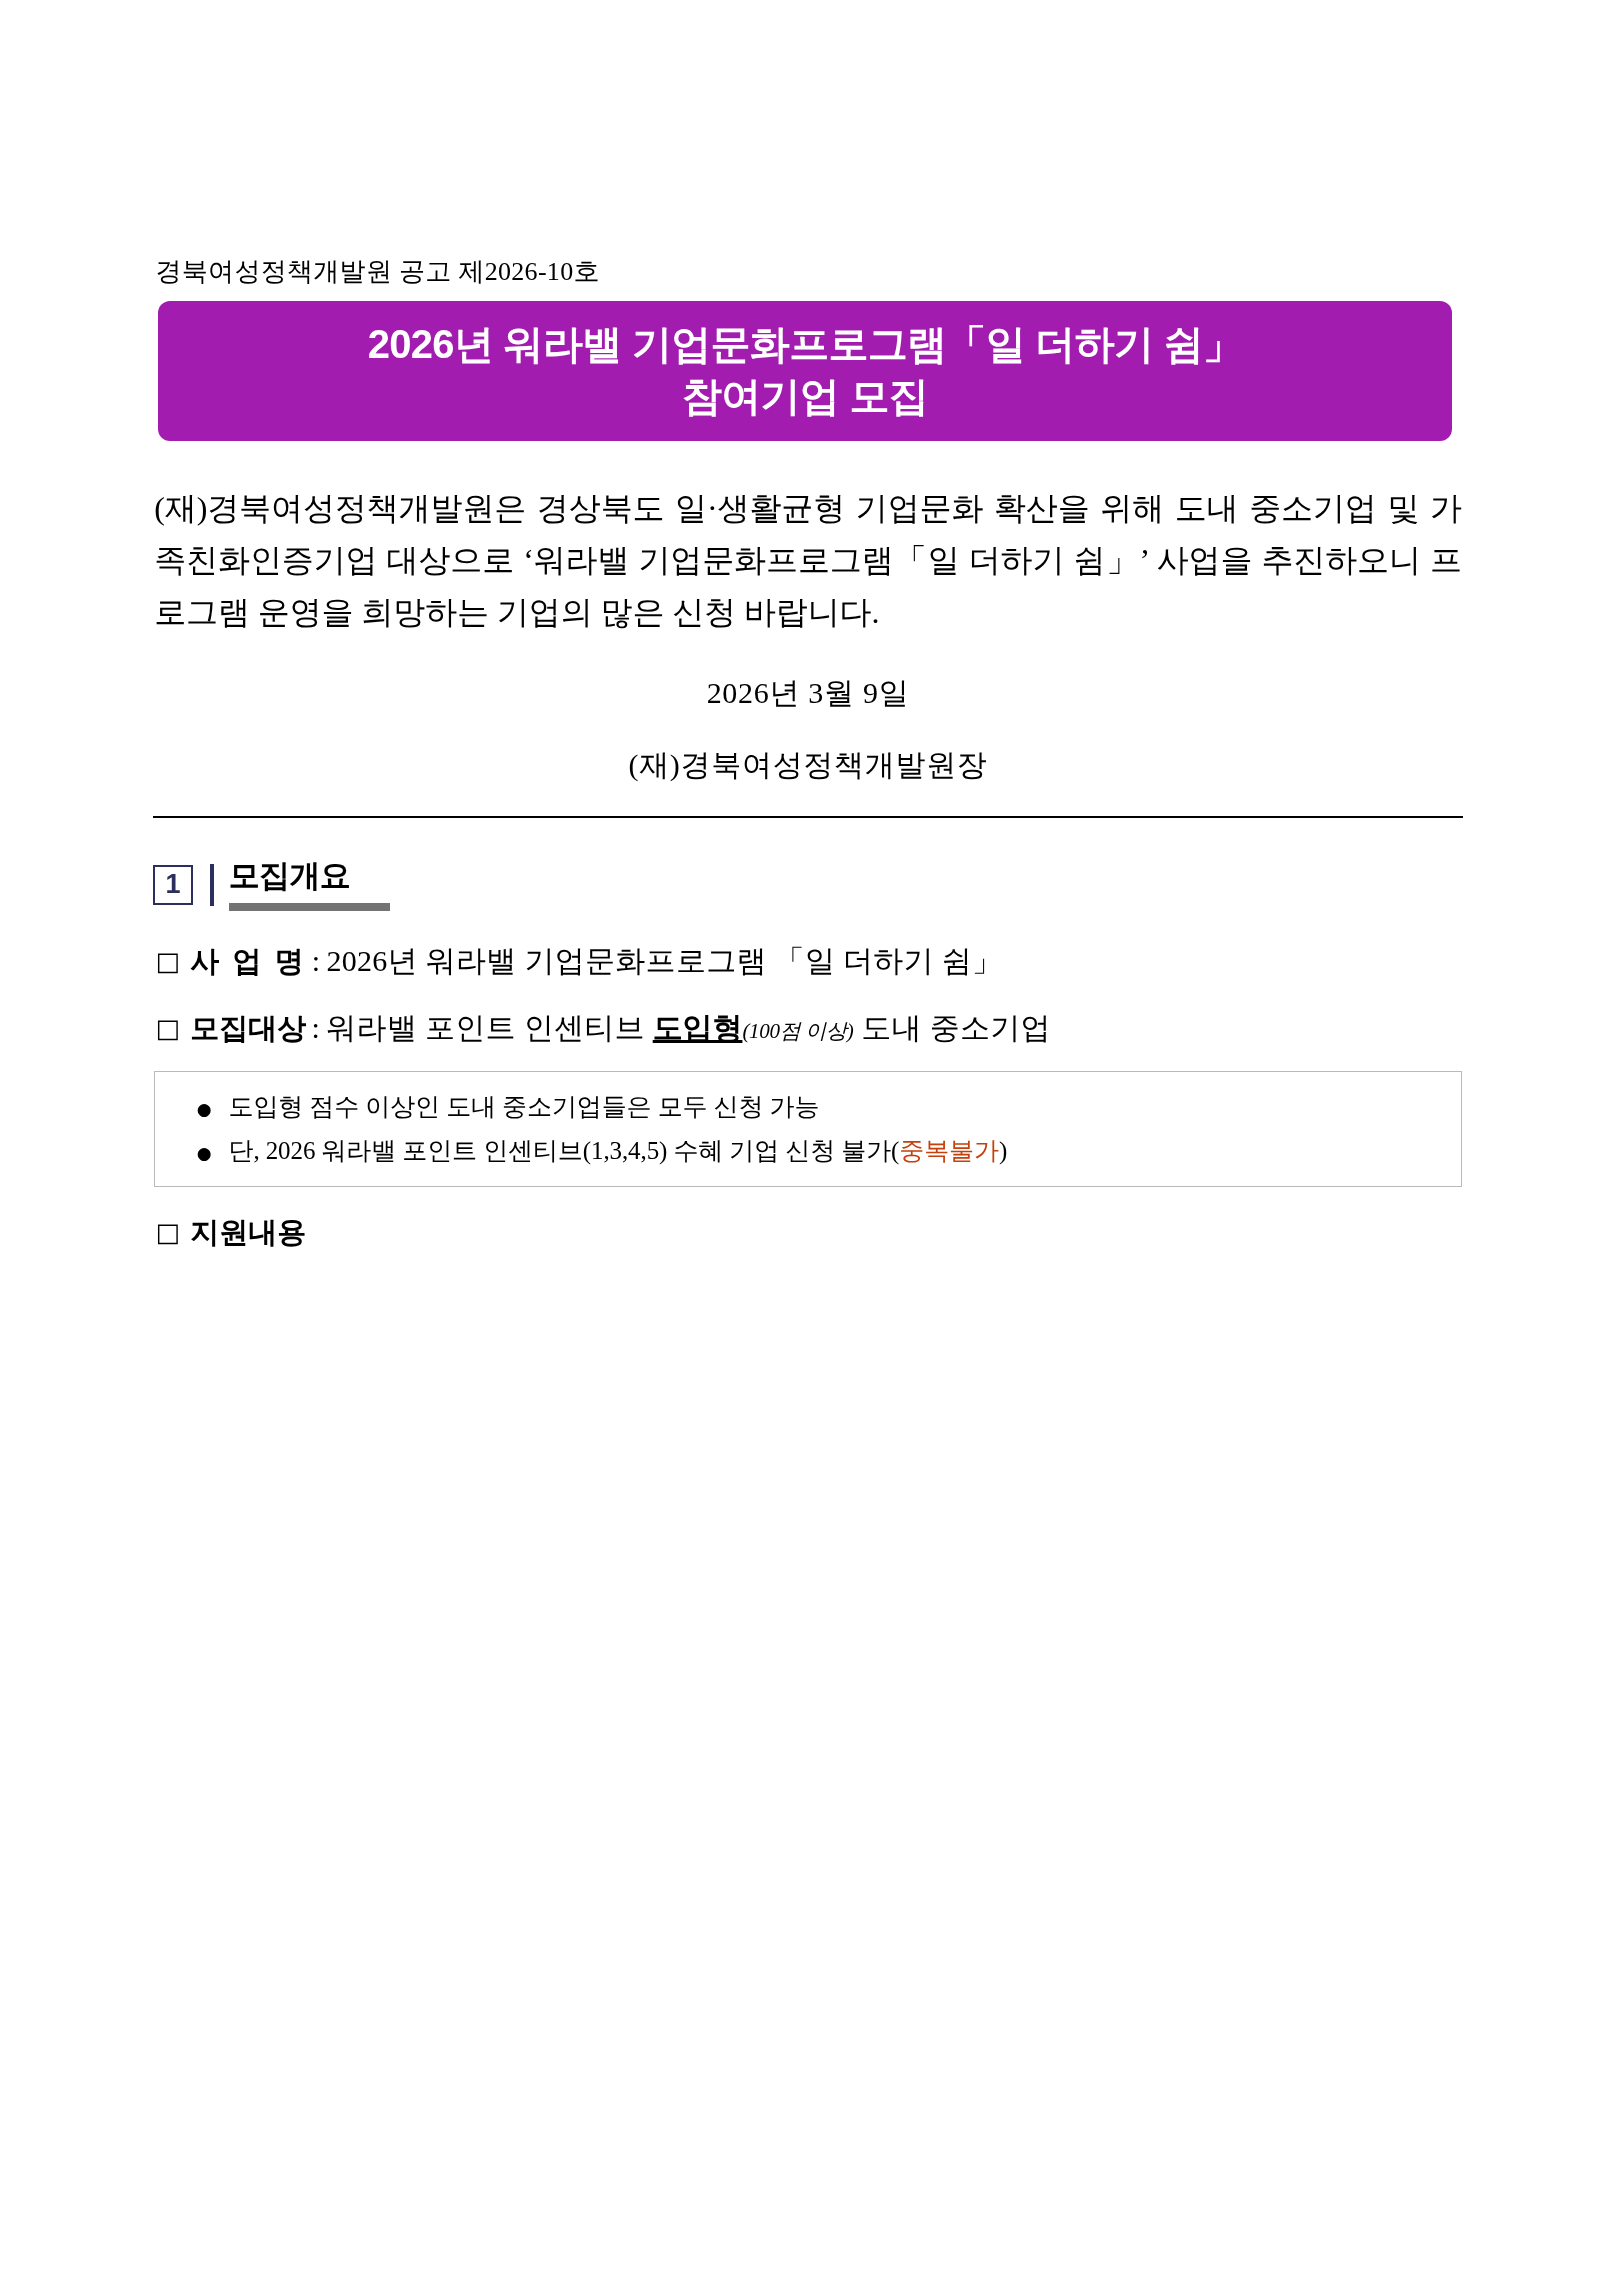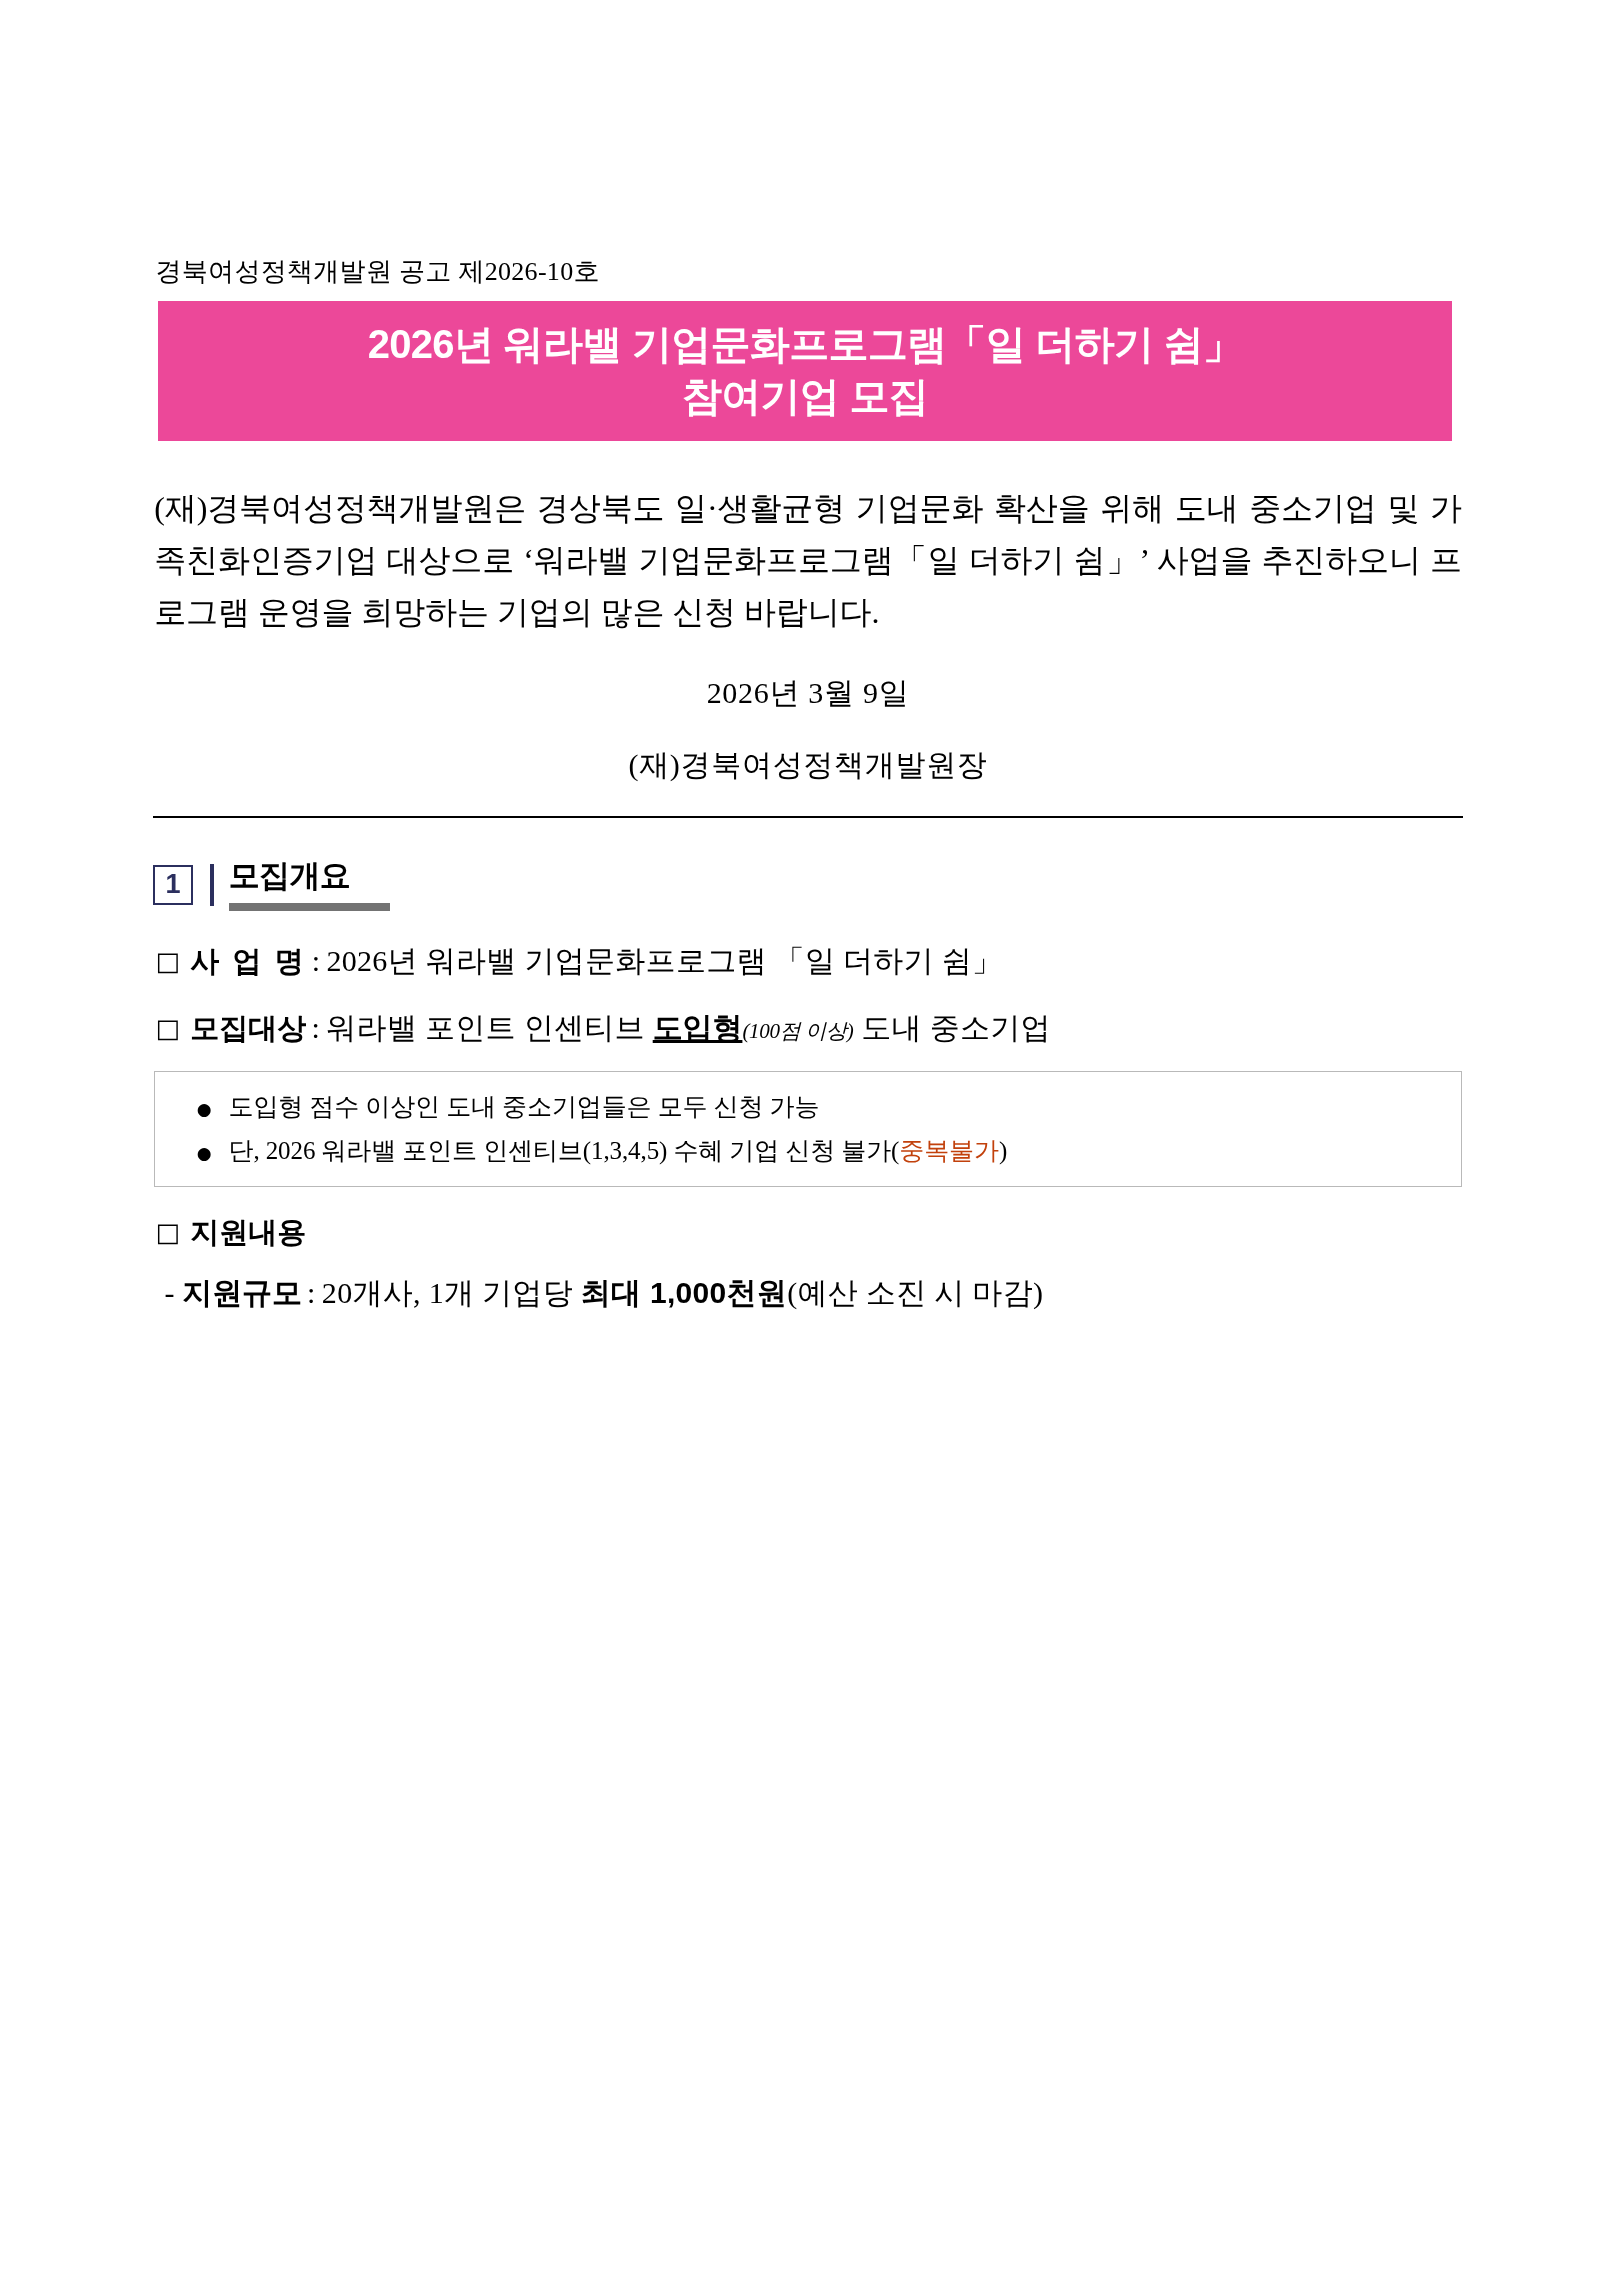--- a/index.html
+++ b/index.html
@@ -34,27 +34,28 @@
   
   .notice-no {
     font-size: 26px;
     letter-spacing: 0.3px;
     margin: 0 0 11.7px 6.5px;
     font-family: "Liberation Serif", serif;
   }
 
   
   .title-banner {
-    background: #ec4899;
+    background: #a21caf;
     color: #ffffff;
     text-align: center;
     padding: 17px 13px 19.6px 13px;
     box-sizing: border-box;
     width: 1294px;
     margin-left: 9px;
+    border-radius: 12px;
   }
   .title-line {
     font-family: "Liberation Sans", sans-serif;
     font-weight: bold;
     font-size: 40px;
     line-height: 1.30;
     letter-spacing: -0.7px;
   }
 
   
@@ -247,19 +248,16 @@
         <span>단, 2026 워라밸 포인트 인센티브(1,3,4,5) 수혜 기업 신청 불가(</span>
           <span class="red">중복불가</span>
           <span>)</span>
       </div>
     </div>
 
     <div class="item">
       <span class="chk">□</span><span class="lbl-tight">지원내용</span>
     </div>
 
-    <div class="sub-item">
-      <span class="dash">-</span><span class="bold-sans">지원규모</span><span class="colon">:</span><span class="val">20개사, 1개 기업당 </span><span class="val bold-sans">최대 1,000천원</span><span class="val">(예산 소진 시 마감)</span>
-    </div>
 
   </div>
 </div>
 
 
 </body></html>

